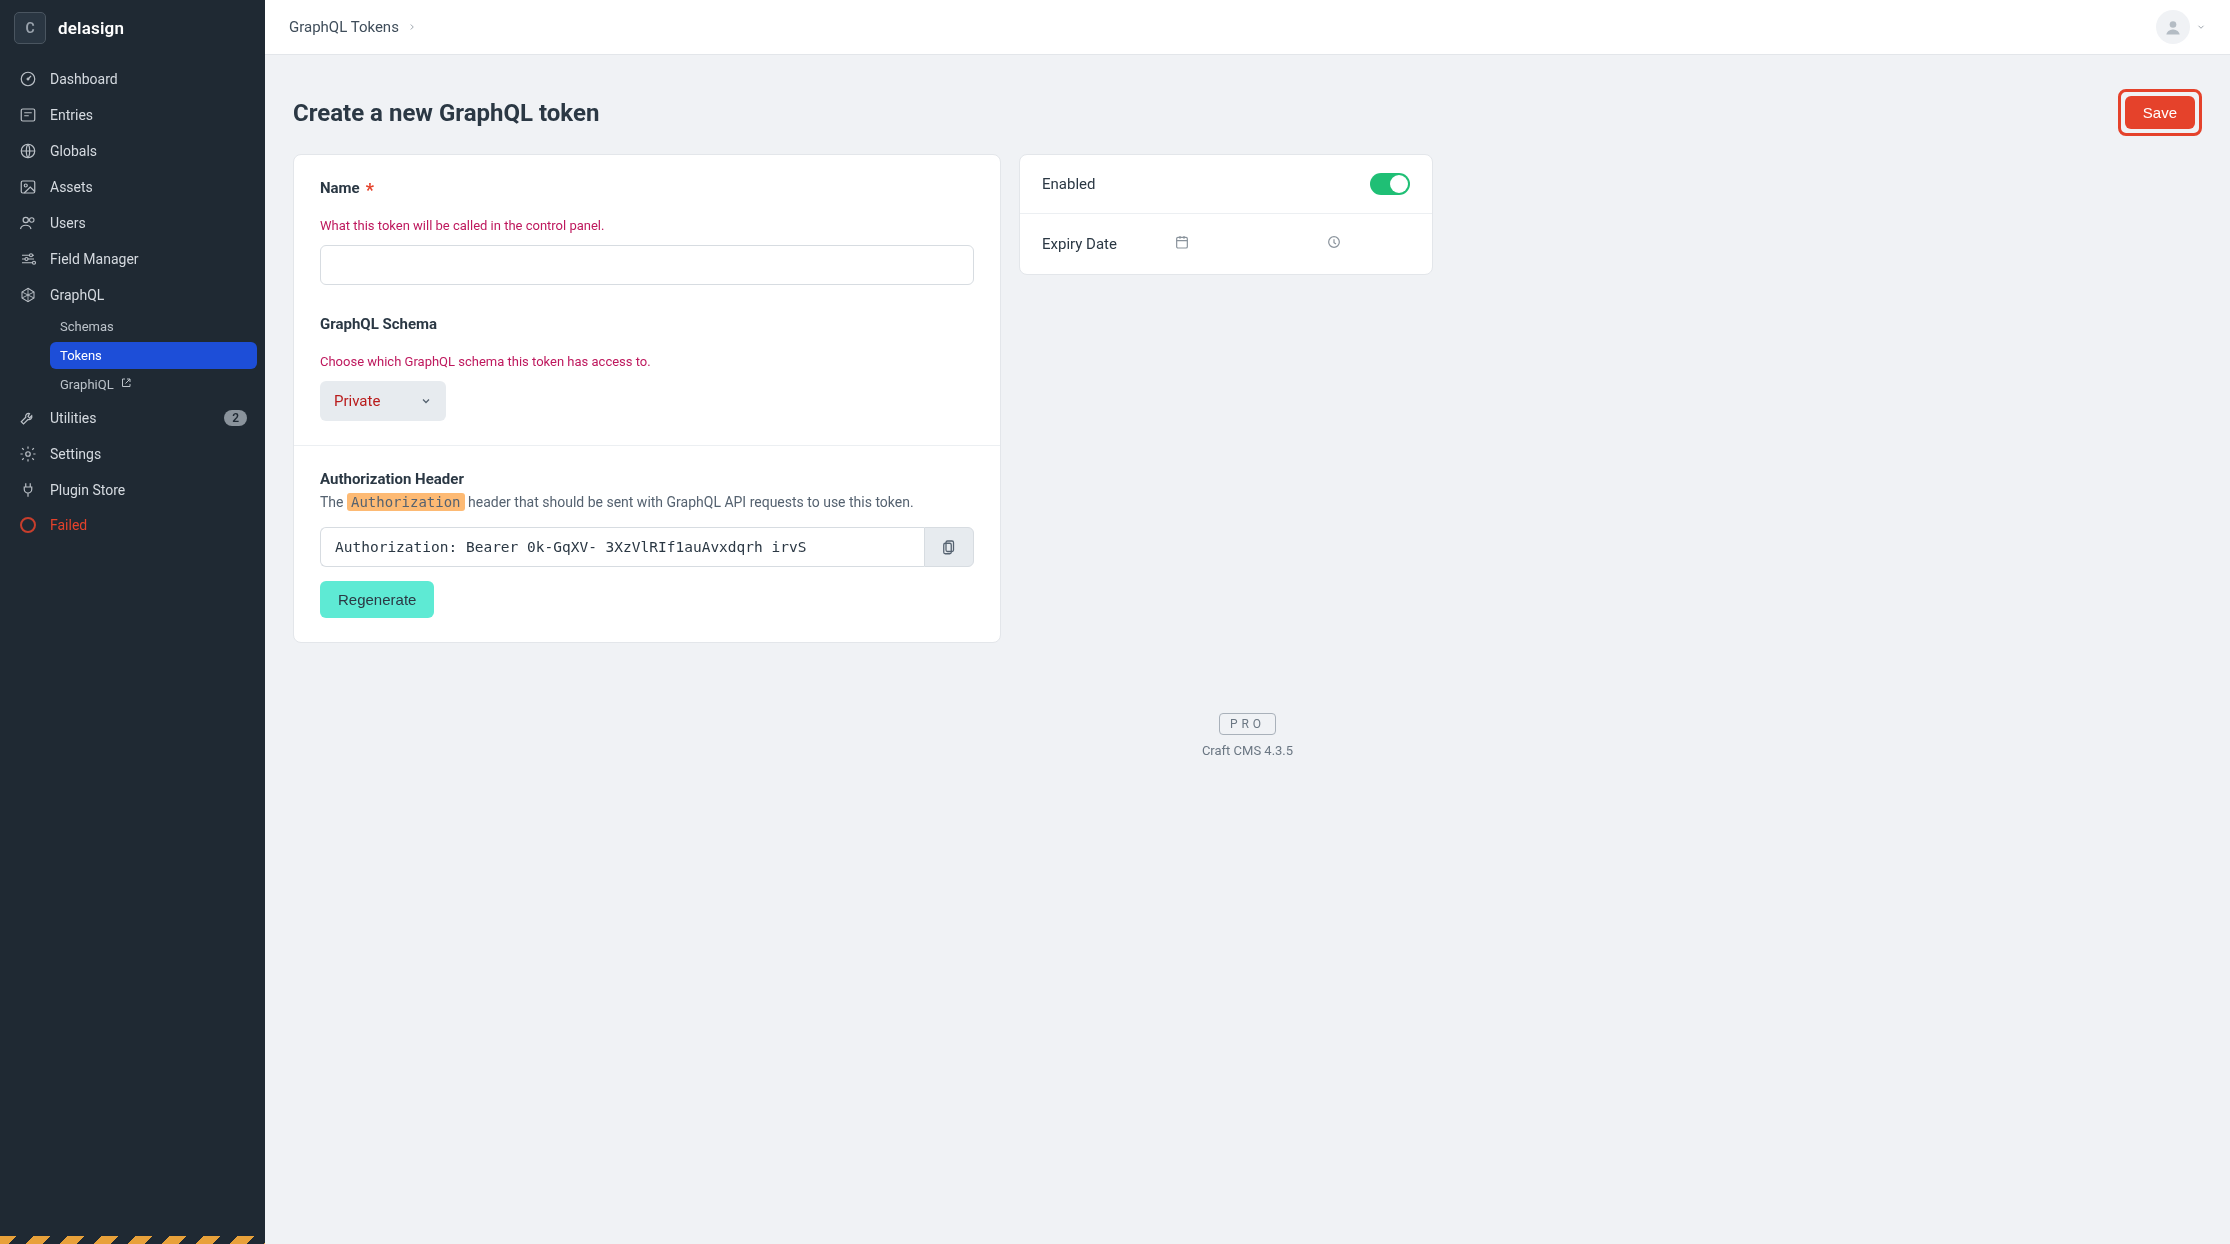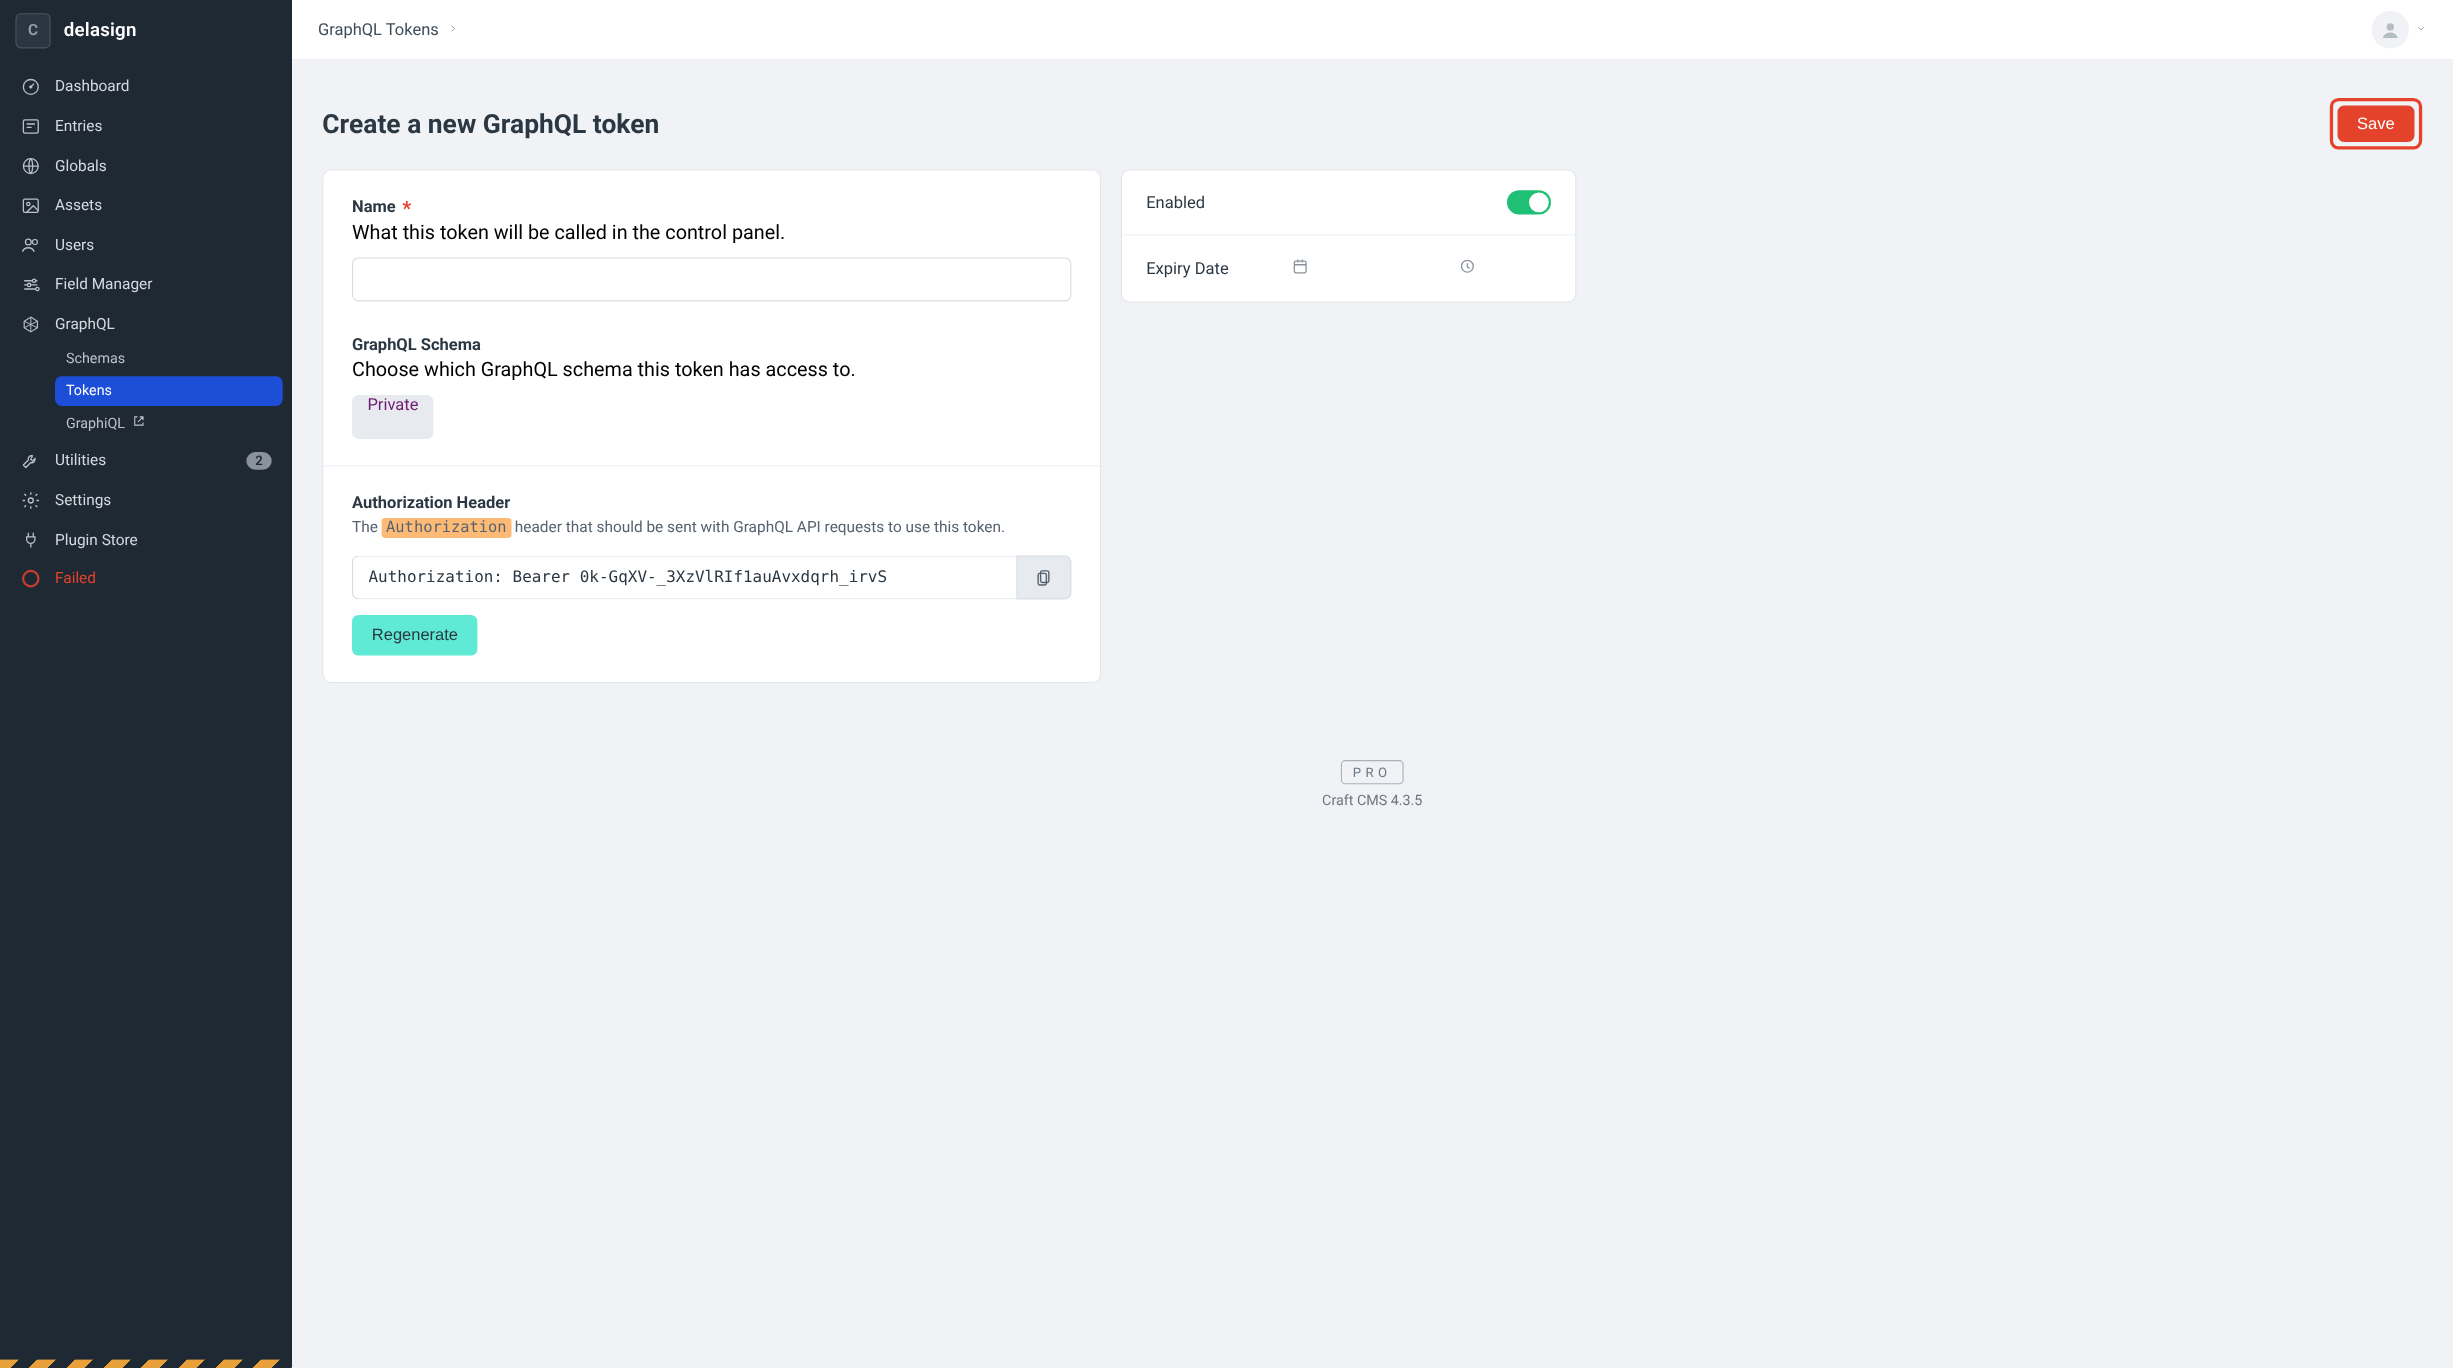--- a/index.html
+++ b/index.html
@@ -174,21 +174,21 @@
 
   .card-main { flex: 1; max-width: 708px; }
   .card-main .section { padding: 24px 26px; }
   .card-main .section + .section { border-top: 1px solid #eceff2; }
 
   .field-label {
     font-weight: 700; color: #2b3844; font-size: 15px;
     display: inline-flex; align-items: center; gap: 6px;
   }
   .req { color: #e5422b; font-size: 18px; line-height: 0; position: relative; top: 2px; }
-  .instructions { color: #000000; margin-top: 4px; font-size: 18px; }
+  .instructions { color: #be185d; margin-top: 21px; font-size: 13px; }
 
   .text-input {
     width: 100%;
     margin-top: 12px;
     height: 40px;
     border: 1px solid #d7dce1;
     border-radius: 6px;
     padding: 0 12px;
     font-size: 15px;
   }
@@ -196,23 +196,22 @@
   .select-wrap {
     margin-top: 12px;
     display: inline-flex;
     align-items: center;
     background: #e7ebef;
     border-radius: 6px;
     height: 40px;
     padding: 0 14px;
     cursor: pointer;
     gap: 40px;
-    color: #701a75;
+    color: #b91c1c;
     font-size: 15px;
-    flex-direction: column;
   }
   .select-wrap svg { width: 12px; height: 12px; stroke:#556270; fill:none; stroke-width:2.5; }
 
   .auth-desc { color: #556270; margin-top: 4px; font-size: 14px; line-height: 1.5; }
   .code-inline {
     font-family: ui-monospace, Menlo, Consolas, monospace;
     background: #fdba74; padding: 1px 4px; border-radius: 3px;
   }
 
   .copy-row {

